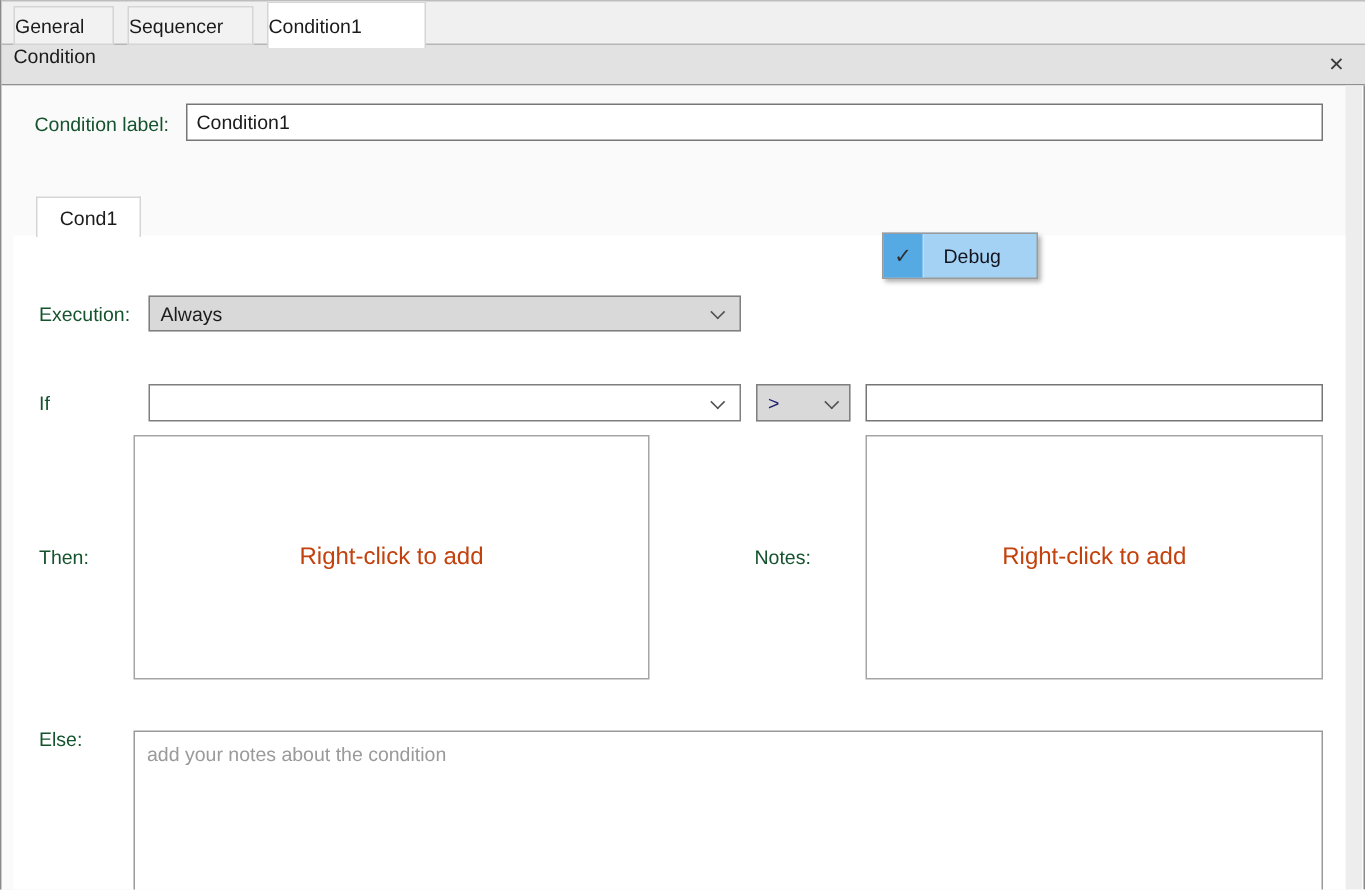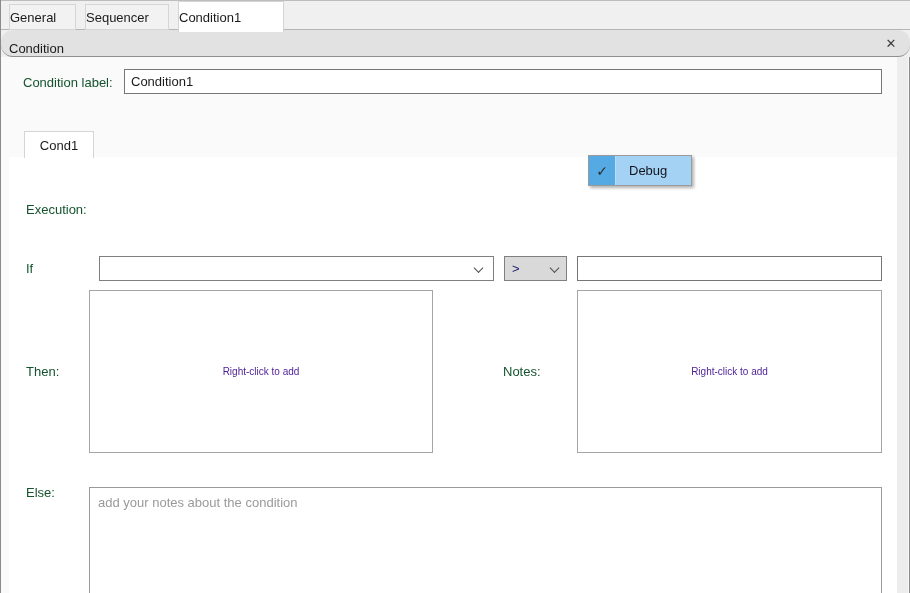--- a/index.html
+++ b/index.html
@@ -18,21 +18,21 @@
   .doc-tab { position:absolute; top:3px; height:26px; background:#f2f2f2;
              border:1px solid #d5d5d5; display:flex; align-items:center; justify-content:flex-start;
              cursor:default; }
   .doc-tab.active { top:0; height:31px; background:#ffffff; border-bottom:none; z-index:3; }
   .doc-tab-general   { left:8px;   width:67px; }
   .doc-tab-sequencer { left:84px;  width:84px; }
   .doc-tab-condition { left:177px; width:106px; }
   
   .panel-header { position:absolute; left:0; top:30px; width:909px; height:27px;
                   background:#e2e2e2; border-bottom:1px solid #8f8f8f;
-                  display:flex; align-items:flex-end; padding-left:8px;border-radius:12px; }
+                  display:flex; align-items:flex-start; padding-left:8px; }
   .panel-close { position:absolute; right:10px; top:4px; width:18px; height:18px;
                  display:flex; align-items:center; justify-content:center;
                  color:#3c3c3c; font-weight:bold; font-size:13px; cursor:default; }
   
   .panel-body { position:absolute; left:0; top:57px; width:909px; height:536px;
                 background:#fafafa; border-right:1px solid #8a8a8a; }
   .right-gutter { position:absolute; right:1px; top:0; width:11px; height:536px; background:#ededed; }
   .field-label { position:absolute; color:#14532d; }
   .text-input { position:absolute; border:1px solid #767676; background:#ffffff;
                 font-family:inherit; font-size:13px; color:#1b1b1b; padding:0 6px; outline:none; }
@@ -69,21 +69,21 @@
   .chevron { position:absolute; right:11px; top:50%; width:7px; height:7px;
              border-right:1.4px solid #4f4f4f; border-bottom:1.4px solid #4f4f4f;
              transform:translateY(-65%) rotate(45deg); }
   
   .lbl-then { left:25px; top:307px; }
   .lbl-else { left:502px; top:307px; }
   .drop-box { position:absolute; border:1px solid #a5a5a5; background:#ffffff;
               display:flex; align-items:center; justify-content:center; }
   .box-then { left:88px; top:233px; width:344px; height:163px; }
   .box-else { left:576px; top:233px; width:305px; height:163px; }
-  .drop-hint { color:#4c1d95; font-size:10px; }
+  .drop-hint { color:#c2410c; font-size:16px; }
   
   .lbl-notes { left:25px; top:428px; }
   .notes-area { position:absolute; left:88px; top:430px; width:793px; height:130px;
                 border:1px solid #9a9a9a; background:#ffffff; resize:none; outline:none;
                 font-family:inherit; font-size:13px; color:#1b1b1b; padding:7px 8px; }
   .notes-area::placeholder { color:#9a9a9a; opacity:1; }
   .op-text { color:#1c1c6e; }
 </style>
 </head>
 <body>
@@ -120,20 +120,24 @@
   <div class="ctx-menu">
     <div class="ctx-gutter">
       <span class="ctx-check">✓</span>
     </div>
     <div class="ctx-label">
       <span>Debug</span>
     </div>
   </div>
 
   <span class="field-label lbl-execution">Execution:</span>
+  <div class="combo combo-execution">
+    <span>Always</span>
+    <span class="chevron"></span>
+  </div>
 
   <span class="field-label lbl-if">If</span>
   <div class="combo combo-white combo-if-left">
     <span></span>
     <span class="chevron"></span>
   </div>
   <div class="combo combo-op">
     <span class="op-text">&gt;</span>
     <span class="chevron" style="right:8px"></span>
   </div>

